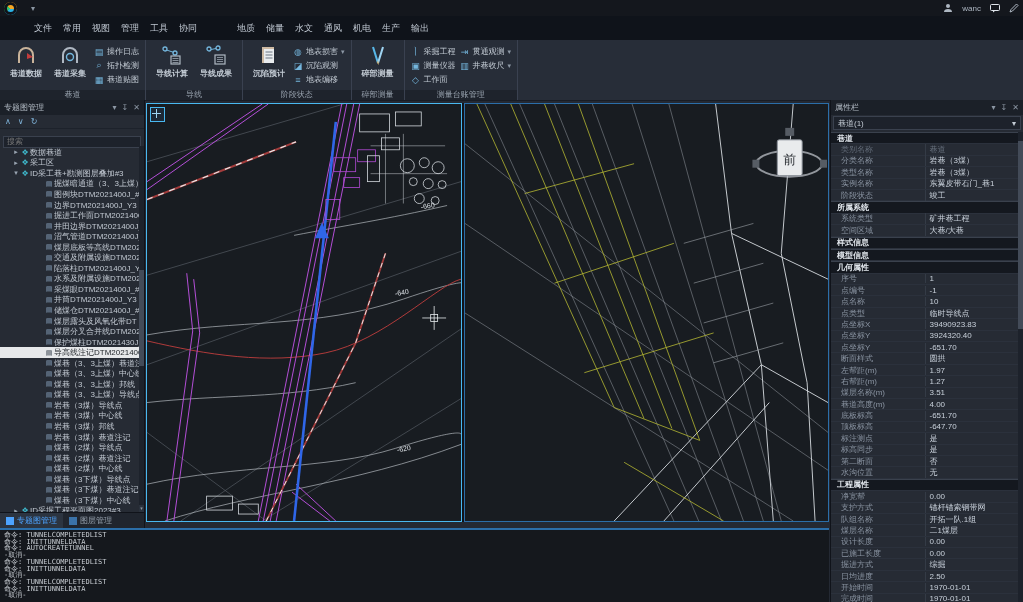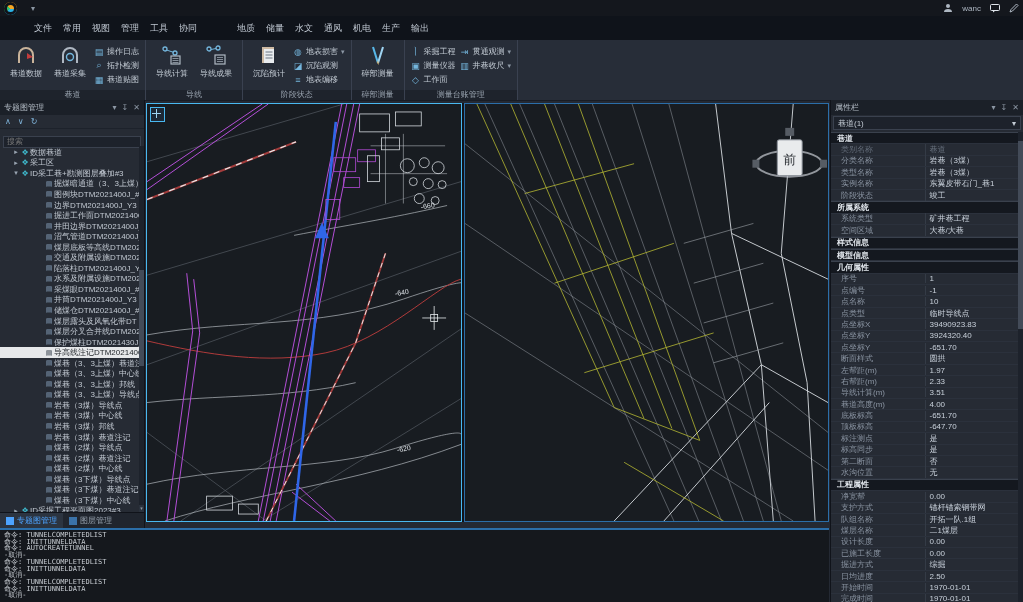--- a/index.html
+++ b/index.html
@@ -17,21 +17,21 @@
   .tb-ic{width:10px;height:10px;display:inline-block;}
   
   .menubar{position:absolute;left:0;top:16px;width:100%;height:24px;background:#0f131a;display:flex;align-items:stretch;padding-left:30px;box-sizing:border-box;}
   .mitem{font-size:9px;color:#c0c8d2;display:flex;align-items:center;padding:0 4px;margin-right:3px;cursor:default;}
   .mitem.active{background:#3a5a78;color:#fff;margin-top:40px;}
   
   .ribbon{position:absolute;left:0;top:40px;width:100%;height:60px;background:#272d38;border-bottom:1px solid #181c24;display:flex;}
   .rgroup{position:relative;border-right:1px solid #3a4150;display:flex;align-items:flex-start;padding:3px 6px 11px 6px;gap:4px;}
   .glabel{position:absolute;left:0;right:0;bottom:0;height:10px;background:#1e232c;font-size:8px;color:#97a1ad;text-align:center;line-height:10px;}
   .bigbtn{width:40px;display:flex;flex-direction:column;align-items:center;gap:1px;cursor:default;}
-  .bigbtn .blabel{font-size:8px;color:#c3cbd4;white-space:nowrap;}
+  .bigbtn .blabel{font-size:8px;color:#c3cbd4;white-space:nowrap;font-weight:bold;}
   .bicon{width:24px;height:24px;display:flex;align-items:center;justify-content:center;}
   .scol{display:flex;flex-direction:column;justify-content:flex-start;gap:1px;padding-top:2px;}
   .sbtn{display:flex;align-items:center;gap:3px;font-size:8px;color:#c3cbd4;height:13px;white-space:nowrap;cursor:default;}
   .sglyph{font-size:9px;color:#74b6dd;width:10px;text-align:center;}
   .caret{font-size:7px;color:#8e99a6;}
   
   .leftpanel{position:absolute;left:0;top:100px;width:145px;height:428px;background:#262b34;border-right:1px solid #10131a;display:flex;flex-direction:column;box-sizing:border-box;}
   .phead{height:15px;background:#1b2028;display:flex;align-items:center;padding:0 4px;font-size:8px;color:#b4bcc6;flex:0 0 auto;}
   .phead .sp{flex:1;}
   .phead .hic{font-size:8px;color:#8b96a3;margin-left:5px;}
@@ -692,24 +692,24 @@
         <div class="prow">
           <span class="plabel">断面样式</span>
           <span class="pvalue">圆拱</span>
         </div>
         <div class="prow">
           <span class="plabel">左帮距(m)</span>
           <span class="pvalue">1.97</span>
         </div>
         <div class="prow">
           <span class="plabel">右帮距(m)</span>
-          <span class="pvalue">2.33</span>
-        </div>
-        <div class="prow">
-          <span class="plabel">导线计算(m)</span>
+          <span class="pvalue">1.27</span>
+        </div>
+        <div class="prow">
+          <span class="plabel">煤层名称(m)</span>
           <span class="pvalue">3.51</span>
         </div>
         <div class="prow">
           <span class="plabel">巷道高度(m)</span>
           <span class="pvalue">4.00</span>
         </div>
         <div class="prow">
           <span class="plabel">底板标高</span>
           <span class="pvalue">-651.70</span>
         </div>

